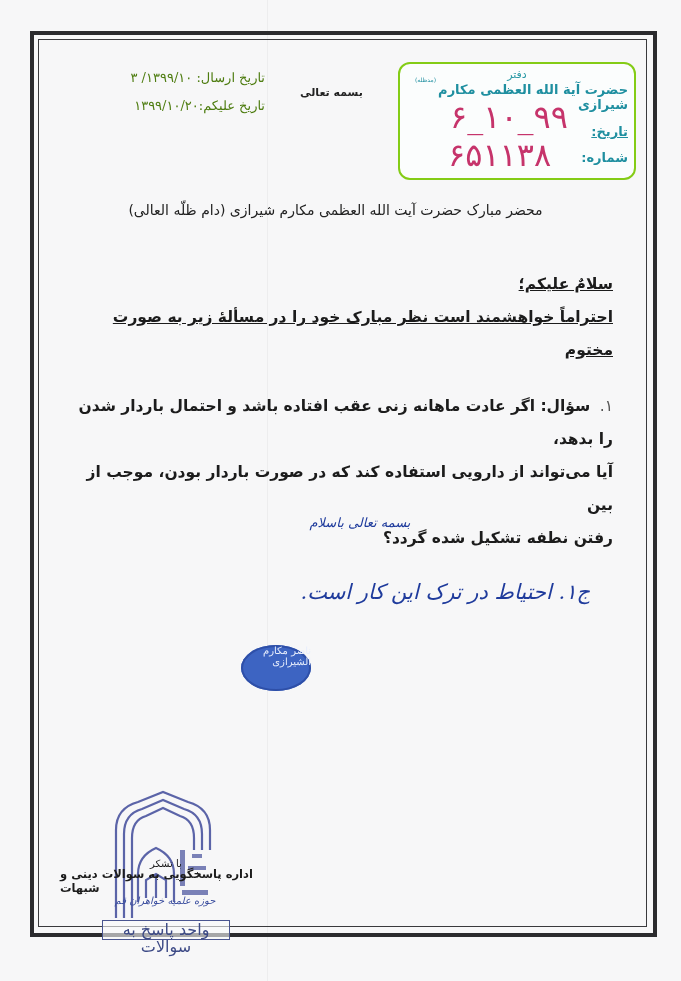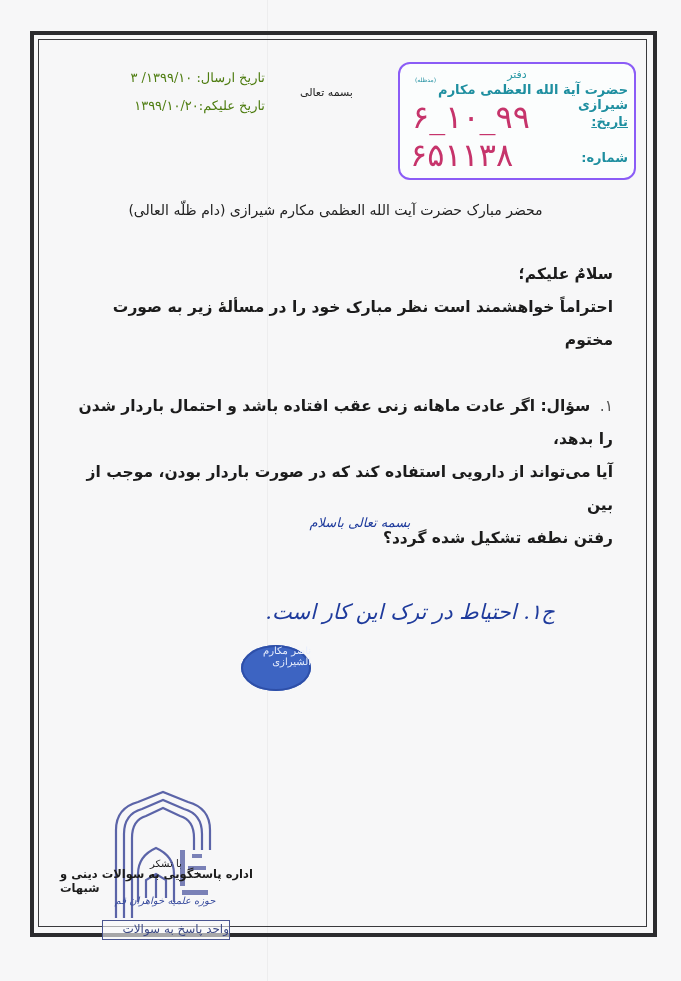--- a/index.html
+++ b/index.html
@@ -20,77 +20,77 @@
     }
     .frame-inner {
       position: absolute; left: 38px; top: 39px; width: 607px; height: 886px;
       border: 1px solid #3a3a3d;
     }
     .rtl { direction: rtl; unicode-bidi: isolate; }
 
     
     .office-stamp {
       position: absolute; left: 398px; top: 62px; width: 238px; height: 118px;
-      border: 2px solid #8b5cf6; border-radius: 12px;
+      border: 2px solid #84cc16; border-radius: 12px;
       box-sizing: border-box; background: #fbfdfd;
     }
     .stamp-office {
       position: absolute; top: 4px; left: 0; right: 0; text-align: center;
       color: #2b9aa6; font-size: 11px;
     }
     .stamp-holder {
       position: absolute; top: 18px; right: 6px; left: 4px; text-align: right;
       color: #1f8fa0; font-size: 13px; font-weight: bold;
     }
     .stamp-holder-title {
       position: absolute; top: 12px; right: 198px; color: #1f8fa0; font-size: 6px;
     }
     .stamp-date-label, .stamp-number-label {
       position: absolute; right: 6px; color: #1f8fa0; font-size: 13px; font-weight: bold;
     }
-    .stamp-date-label { top: 50px; text-decoration: underline; }
+    .stamp-date-label { top: 60px; text-decoration: underline; }
     .stamp-number-label { top: 86px; }
     .stamp-date-value, .stamp-number-value {
       position: absolute; color: #c6346b; font-family: "DejaVu Serif", serif;
-      font-size: 32px; letter-spacing: 2px; direction: rtl; unicode-bidi: isolate;
+      font-size: 32px; letter-spacing: 2px; direction: rtl; unicode-bidi: isolate; margin-left: 38px;
     }
     .stamp-date-value { left: 12px; top: 34px; }
     .stamp-number-value { left: 10px; top: 72px; font-family: Liberation Serif, serif; }
 
     
     .header-dates {
       position: absolute; left: 95px; top: 64px; width: 170px;
       font-family: "DejaVu Serif", serif; font-size: 13px; color: #4d7c0f;
       text-align: right; line-height: 28px;
     }
     .invocation {
-      position: absolute; left: 300px; top: 86px; font-size: 11px; color: #222;
+      position: absolute; left: 300px; top: 86px; font-size: 11px; color: #222; font-weight: bold;
     }
 
     .addressee {
       position: absolute; left: 80px; right: 90px; top: 202px; text-align: center;
       font-size: 14px; color: #222;
     }
 
     .body-block {
       position: absolute; left: 70px; right: 68px; text-align: right;
       font-size: 15.5px; font-weight: bold; color: #1c1c1c; line-height: 33px;
     }
-    .greeting-block { top: 258px; }
+    .greeting-block { top: 268px; text-decoration: underline; }
     .question-block { top: 390px; }
     .q-label { font-weight: bold; }
     .q-number { color: #555; font-weight: normal; margin-left: 4px; }
 
     .answer-invocation {
       position: absolute; left: 250px; width: 220px; top: 515px; text-align: center;
       color: #1f3b9c; font-family: "DejaVu Serif", serif; font-size: 13px; font-style: italic;
     }
     .answer-text {
-      position: absolute; left: 230px; width: 360px; top: 580px; text-align: center;
-      color: #1f3b9c; font-family: "DejaVu Serif", serif; font-size: 21px; font-style: italic; margin-top: 20px;
+      position: absolute; left: 230px; width: 360px; top: 580px; 
+      color: #1f3b9c; font-family: "DejaVu Serif", serif; font-size: 21px; font-style: italic;
     }
 
     .seal {
       position: absolute; left: 241px; top: 645px; width: 70px; height: 46px;
       border-radius: 50%; background: #3d64c2;
       display: flex; align-items: flex-start; justify-content: center;
       color: #e8eefc; font-size: 10px; font-family: "DejaVu Serif", serif;
       box-shadow: inset 0 0 0 2px #2e4fa8;
     }
 
@@ -104,22 +104,22 @@
     .inst-dept {
       position: absolute; left: 60px; top: 867px; width: 220px; text-align: left;
       font-size: 11.5px; font-weight: bold; color: #1c1c1c;
     }
     .inst-school {
       position: absolute; left: 100px; top: 895px; width: 130px; text-align: center;
       font-size: 10px; font-style: italic; color: #3d50a0; font-family: "DejaVu Serif", serif;
     }
     .inst-box {
       position: absolute; left: 102px; top: 920px; width: 128px; height: 20px;
-      border: 1.5px solid #4a5590; box-sizing: border-box; 
-      font-size: 12px; color: #3d4a86; line-height: 17px; background: rgba(250,250,252,0.6);
+      border: 1.5px solid #4a5590; box-sizing: border-box; text-align: center;
+      font-size: 16px; color: #3d4a86; line-height: 17px; background: rgba(250,250,252,0.6);
     }
   </style>
 </head>
 <body>
 
 <div class="page-fold"></div>
 <div class="frame-outer"></div>
 <div class="frame-inner"></div>
 
 <div class="office-stamp">

